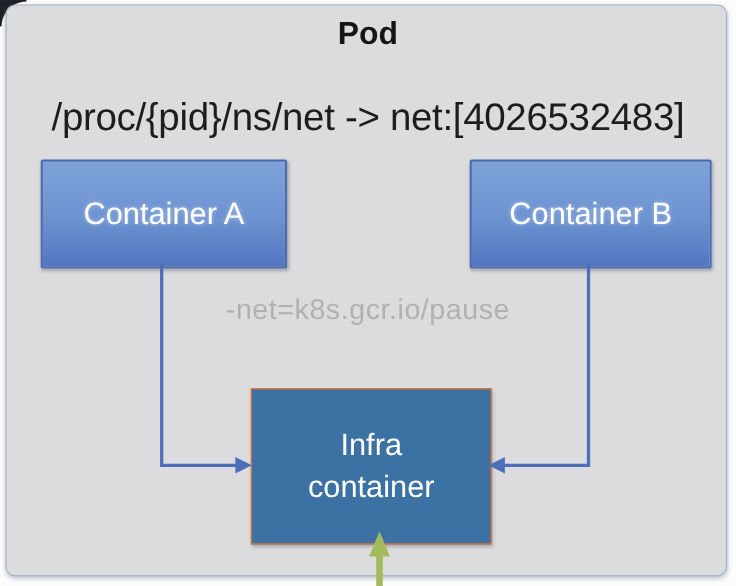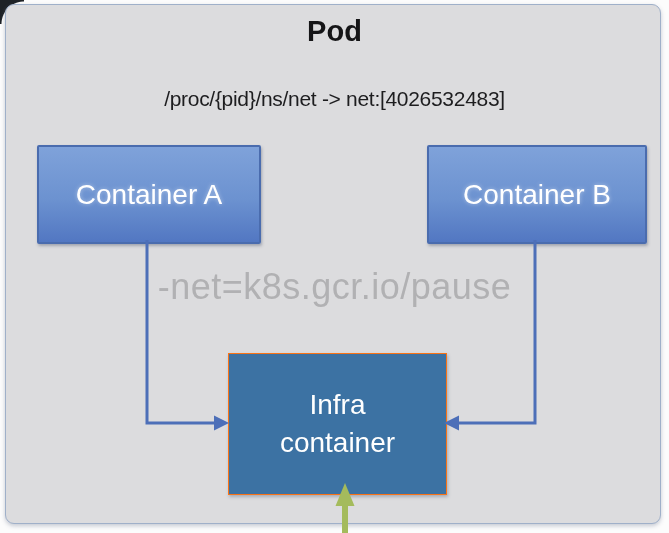--- a/index.html
+++ b/index.html
@@ -43,21 +43,21 @@
     font-weight: 700;
     color: #151517;
     letter-spacing: 0px;
     z-index: 2;
   }
   .ns-text {
     position: absolute;
     left: 0; top: 87px;
     width: 669px;
     text-align: center;
-    font-size: 21px;
+    font-size: 35px;
     font-weight: 400;
     color: #1d1d1f;
     letter-spacing: -0.3px;
     z-index: 2;
   }
   .app-container {
     position: absolute;
     top: 145px;
     height: 95px;
     background: linear-gradient(to bottom, #7fa2da 0%, #6c92d0 55%, #5277c2 100%);
@@ -72,21 +72,21 @@
     text-shadow: 0 0 4px rgba(255,255,255,0.45);
     z-index: 3;
   }
   .container-a { left: 37px;  width: 220px; text-align: right; }
   .container-b { left: 427px; width: 216px; }
   .pause-label {
     position: absolute;
     left: 0; top: 266px;
     width: 669px;
     text-align: center;
-    font-size: 36px;
+    font-size: 26px;
     color: #b1b1b3;
     letter-spacing: 0.5px;
     z-index: 2;
   }
   .infra-box {
     position: absolute;
     left: 228px; top: 353px;
     width: 217px; height: 140px;
     background: #3c72a3;
     border: 1px solid #f97316;

